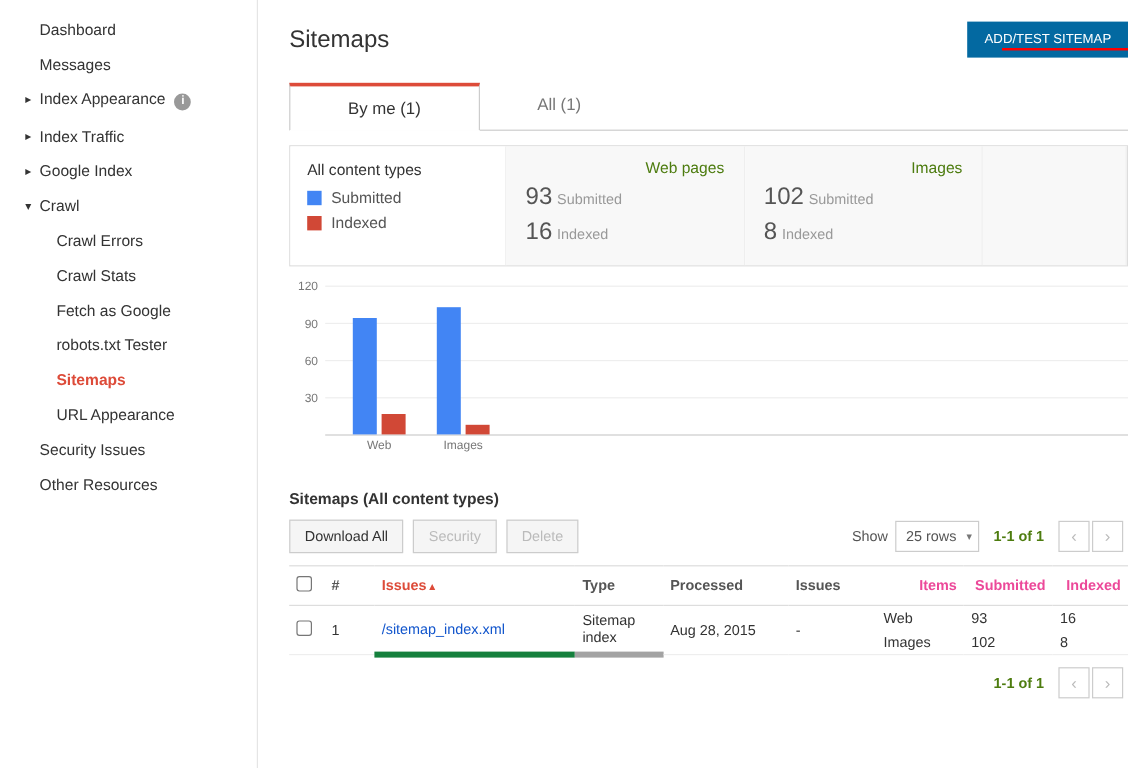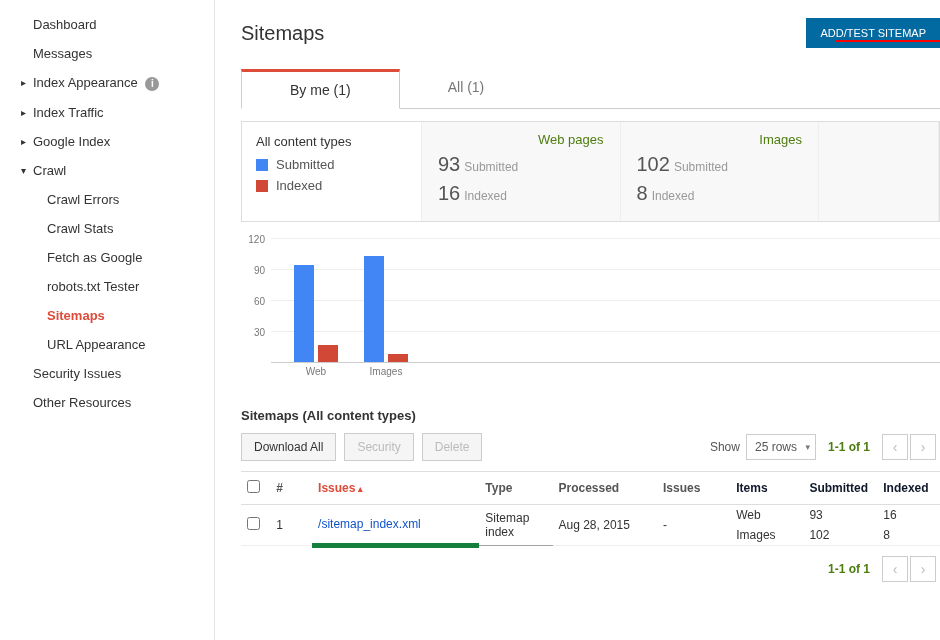--- a/index.html
+++ b/index.html
@@ -51,21 +51,21 @@
 .toolbar-spacer { flex: 1; }
 .show-label { font-size: 12px; color: #555; margin-right: 6px; }
 .rows-select { border: 1px solid #ccc; padding: 5px 18px 5px 8px; font-size: 12px; cursor: pointer; position: relative; color: #555; margin-right: 12px; }
 .rows-select::after { content: '▾'; position: absolute; right: 5px; color: #777; font-size: 9px; top: 7px; }
 .pager-text { font-size: 12px; color: #4d7c0f; margin-right: 10px; font-weight: bold; }
 .pager-btn { border: 1px solid #ccc; background: #fff; width: 26px; height: 26px; cursor: pointer; color: #bbb; font-size: 14px; margin-left: 2px; }
 .table { width: 100%; border-collapse: collapse; }
 .table th { text-align: left; padding: 8px 6px; border-top: 1px solid #ddd; border-bottom: 1px solid #ddd; font-size: 12px; font-weight: bold; color: #555; }
 .table th.sorted { color: #dd4b39; }
 .table th.sorted::after { content: ' ▴'; font-size: 9px; }
-.table th.right, .table td.right { text-align: left; color: #0f172a;}
+.table th.right, .table td.right { text-align: right; color: #ec4899;}
 .table td { padding: 8px 6px; border-bottom: 1px solid #eee; font-size: 12px; vertical-align: middle; }
 .table a { color: #1155cc; text-decoration: none; }
 .sub-row { font-size: 12px; }
 .sub-row td { border-bottom: none; padding: 3px 6px; }
 input[type=checkbox] { cursor: pointer; }
 .footer-pager { display: flex; justify-content: flex-end; align-items: center; padding: 8px 4px 0 0; }
 </style>
 </head>
 <body>
 
@@ -179,21 +179,21 @@
           <th class="right" style="width:70px">Items</th>
           <th class="right" style="width:70px">Submitted</th>
           <th class="right" style="width:60px">Indexed</th>
         </tr>
       </thead>
       <tbody>
         <tr class="sub-row">
           <td rowspan="2" style="border-bottom:1px solid #eee"><input type="checkbox" style=""></td>
           <td rowspan="2" style="border-bottom:1px solid #eee">1</td>
           <td rowspan="2" style="border-bottom:5px solid #15803d"><a href="#">/sitemap_index.xml</a></td>
-          <td rowspan="2" style="border-bottom:1px solid #a3a3a3">Sitemap index</td>
+          <td rowspan="2" style="border-bottom:5px solid #a3a3a3">Sitemap index</td>
           <td rowspan="2" style="border-bottom:1px solid #eee">Aug 28, 2015</td>
           <td rowspan="2" style="border-bottom:1px solid #eee">-</td>
           <td>Web</td>
           <td>93</td>
           <td>16</td>
         </tr>
         <tr class="sub-row">
           <td style="border-bottom:1px solid #eee">Images</td>
           <td style="border-bottom:1px solid #eee">102</td>
           <td style="border-bottom:1px solid #eee">8</td>

